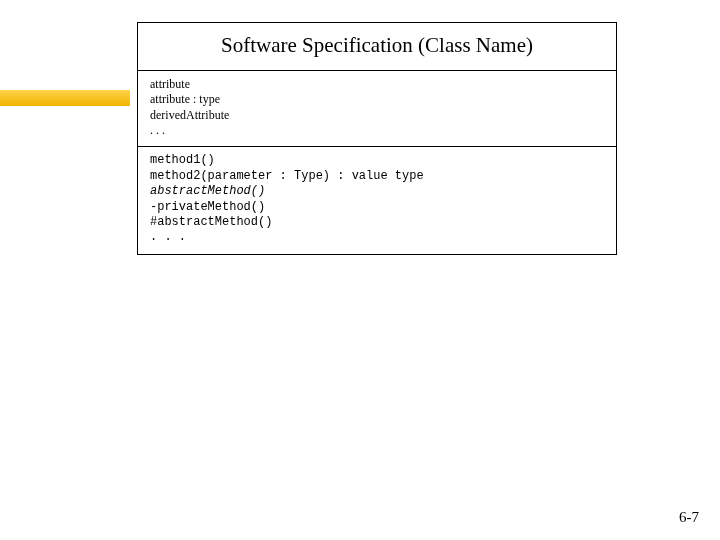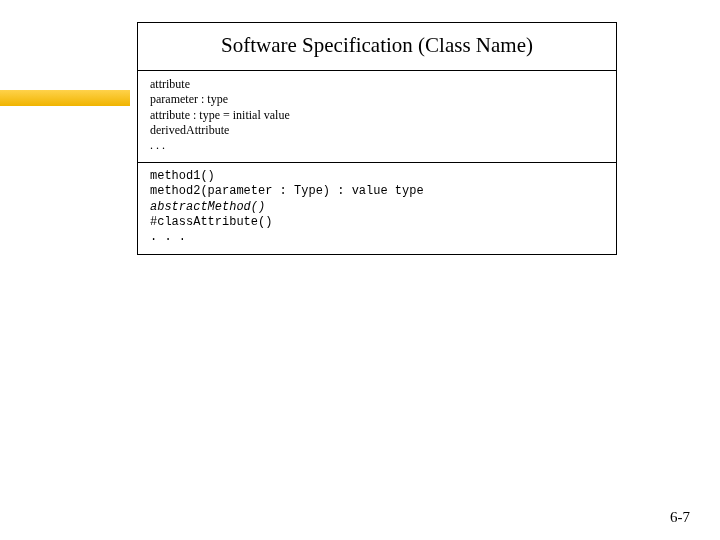--- a/index.html
+++ b/index.html
@@ -22,49 +22,49 @@
     margin-left: 20px;
   }
   .compartment { border-bottom: 1px solid #000; padding: 6px 12px 8px 12px; }
   .compartment:last-child { border-bottom: none; font-family: Liberation Mono, monospace; }
   .title { text-align: center; font-size: 21px; padding: 10px 12px 12px 12px; }
   .line { font-size: 12px; line-height: 1.28; white-space: pre; }
   .underline { text-decoration: underline; }
   .italic { font-style: italic; }
   .pagenum {
     position: absolute;
-    right: 30px;
+    right: 21px;
     bottom: 14px;
     font-size: 15px;
   }
 </style>
 </head>
 <body>
 
 <div class="page">
   <div class="accent"></div>
 
   <div class="box">
 
     <div class="compartment title">
       <span>Software Specification (Class Name)</span>
     </div>
 
     <div class="compartment">
       <div class="line">attribute</div>
-      <div class="line">parameter : type</div>
-      <div class="line">attribute : type = initial value</div>
+      <div class="line">attribute : type</div>
       <div class="line">derivedAttribute</div>
       <div class="line">. . .</div>
     </div>
 
     <div class="compartment">
       <div class="line">method1()</div>
       <div class="line">method2(parameter : Type) : value type</div>
       <div class="line italic">abstractMethod()</div>
-      <div class="line">#classAttribute()</div>
+      <div class="line">-privateMethod()</div>
+      <div class="line">#abstractMethod()</div>
       <div class="line">. . .</div>
     </div>
 
   </div>
 
   <div class="pagenum">6-7</div>
 </div>
 
 </body></html>

